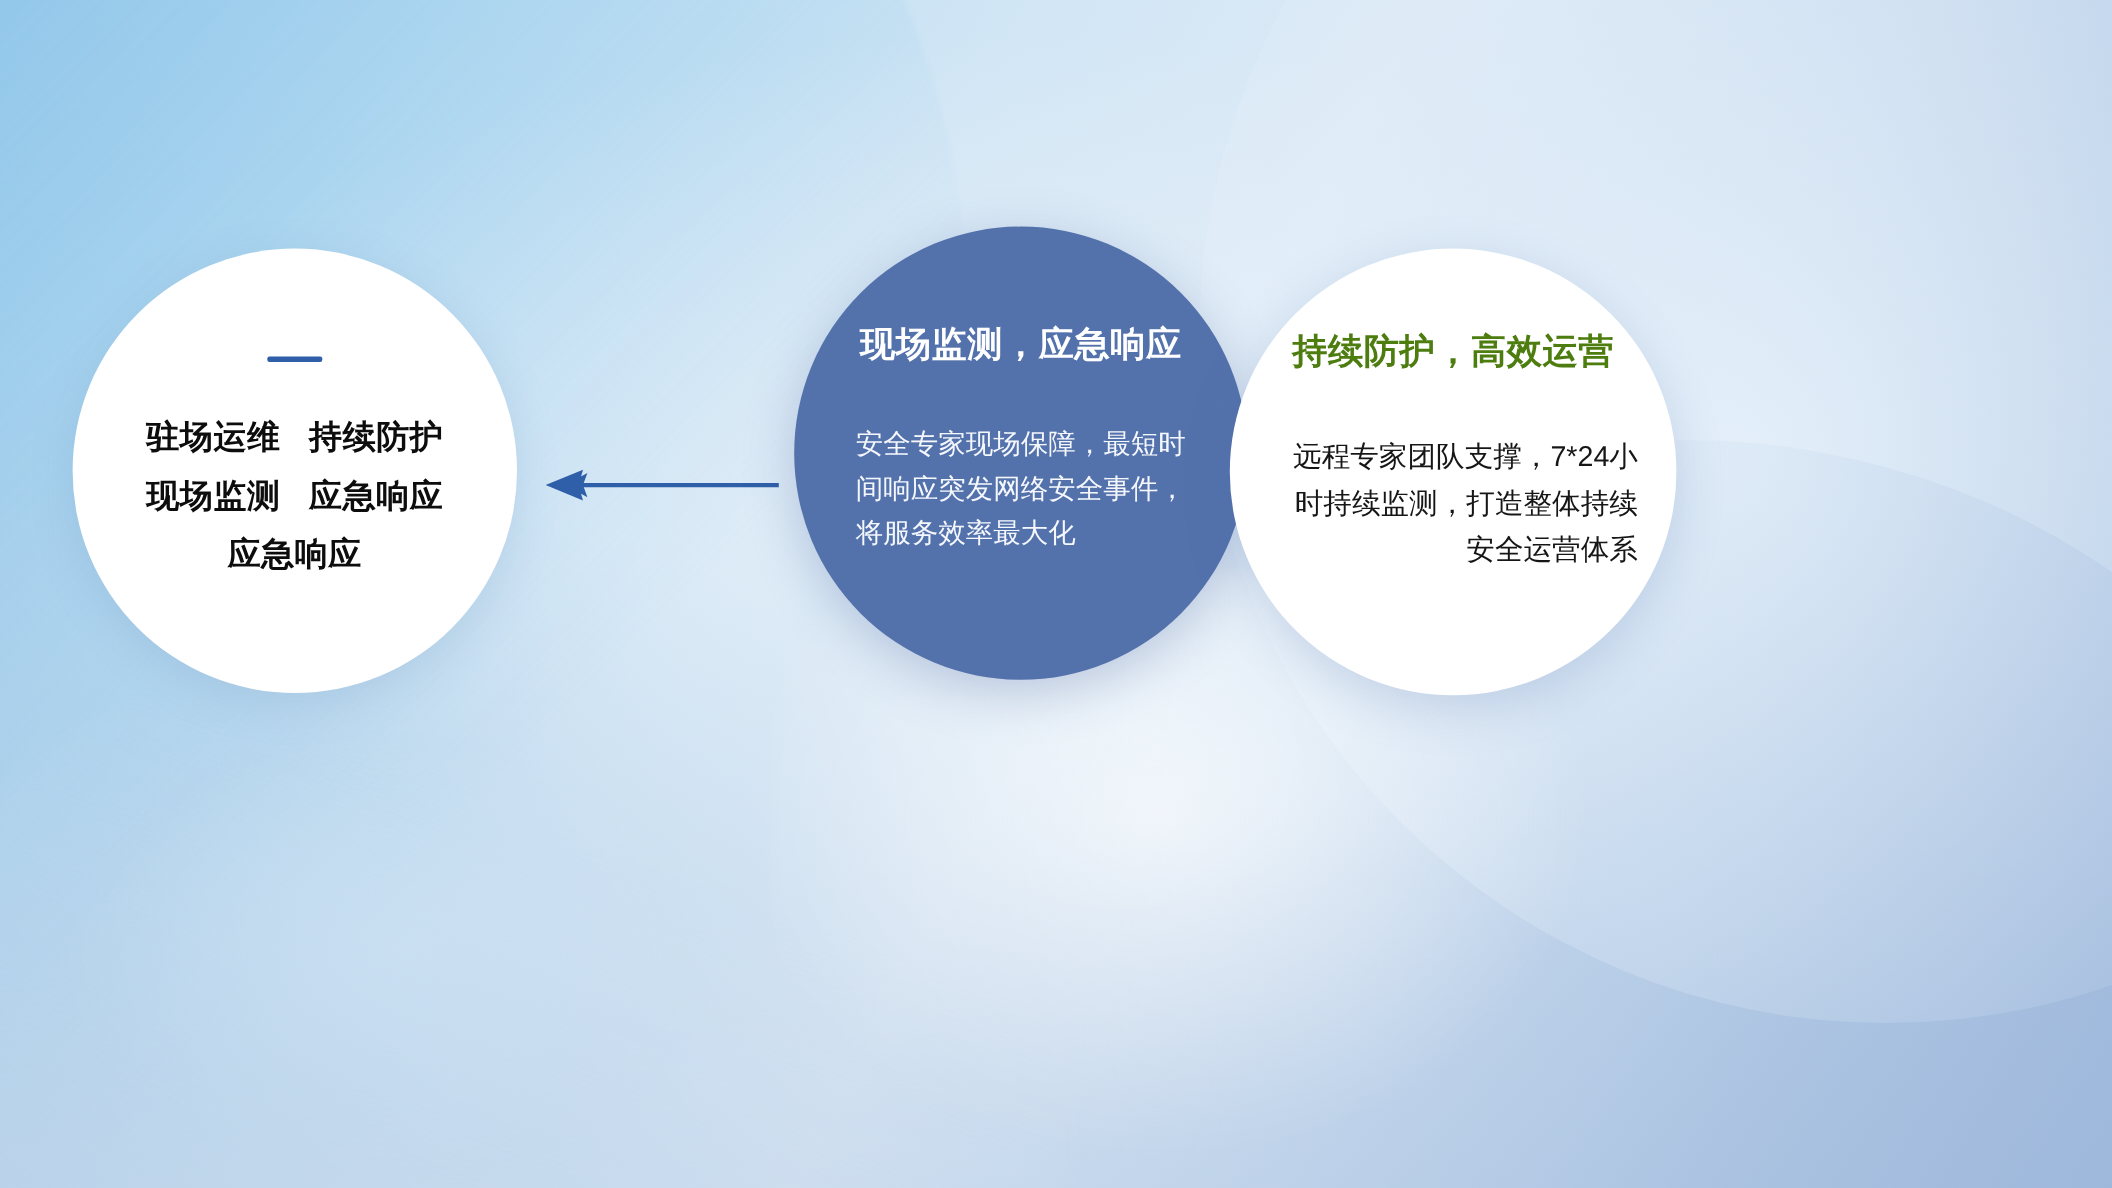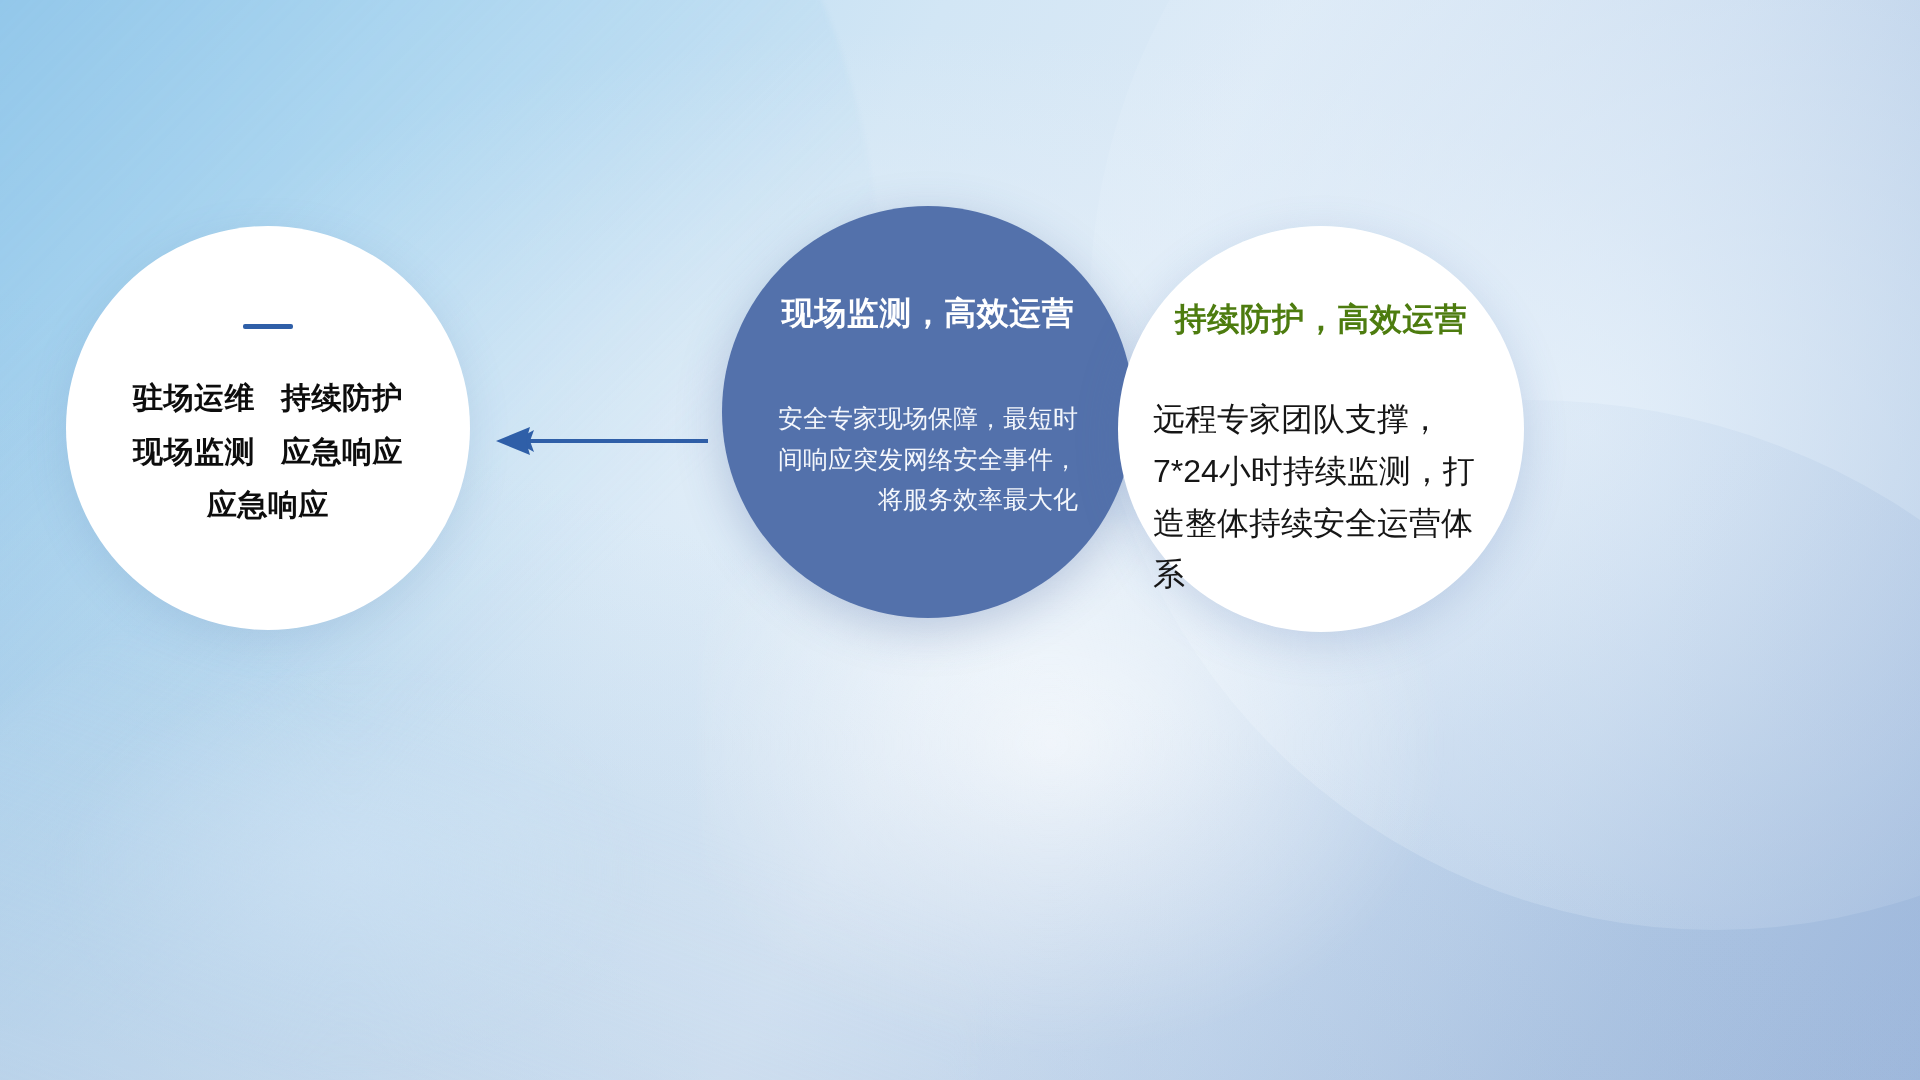--- a/index.html
+++ b/index.html
@@ -90,40 +90,40 @@
   }
   .c-mid .inner{
     position:absolute;left:0;top:0;width:100%;height:100%;
     display:flex;flex-direction:column;align-items:center;
     padding-top:86px;box-sizing:border-box;
   }
   .t-mid{
     color:#ffffff;font-weight:bold;font-size:32px;letter-spacing:.5px;white-space:nowrap;
   }
   .b-mid{
-    margin-top:62px;color:#f4f7fc;font-size:25px;line-height:1.62;text-align:right;
+    margin-top:48px;color:#f4f7fc;font-size:25px;line-height:1.62;text-align:left;
     width:300px;
   }
 
   .c-right{
     left:1118px;top:226px;width:406px;height:406px;
     background:#ffffff;
     box-shadow:0 12px 44px rgba(80,115,175,.22);
     z-index:4;
   }
   .c-right .inner{
     position:absolute;left:0;top:0;width:100%;height:100%;
     display:flex;flex-direction:column;align-items:center;
     padding-top:72px;box-sizing:border-box;
   }
   .t-right{
     color:#4d7c0f;font-weight:bold;font-size:32px;letter-spacing:.5px;white-space:nowrap;
   }
   .b-right{
-    margin-top:52px;color:#161616;font-size:32px;line-height:1.62;text-align:left;
+    margin-top:52px;color:#161616;font-size:26px;line-height:1.62;text-align:right;
     width:336px;
   }
 </style>
 </head>
 <body>
 
 <div id="stage">
 
   <div class="bg-base"></div>
   <div class="bg-sweep1"></div>
@@ -151,21 +151,21 @@
         <span>现场监测</span><span class="gap"></span><span>应急响应</span>
       </div>
       <div>
         <span>应急响应</span>
       </div>
     </div>
   </div>
 
   <div class="circle c-mid">
     <div class="inner">
-      <div class="t-mid">现场监测，高效运营</div>
+      <div class="t-mid">现场监测，应急响应</div>
       <div class="b-mid">安全专家现场保障，最短时间响应突发网络安全事件，将服务效率最大化</div>
     </div>
   </div>
 
   <div class="circle c-right">
     <div class="inner">
       <div class="t-right">持续防护，高效运营</div>
       <div class="b-right">远程专家团队支撑，7*24小时持续监测，打造整体持续安全运营体系</div>
     </div>
   </div>

